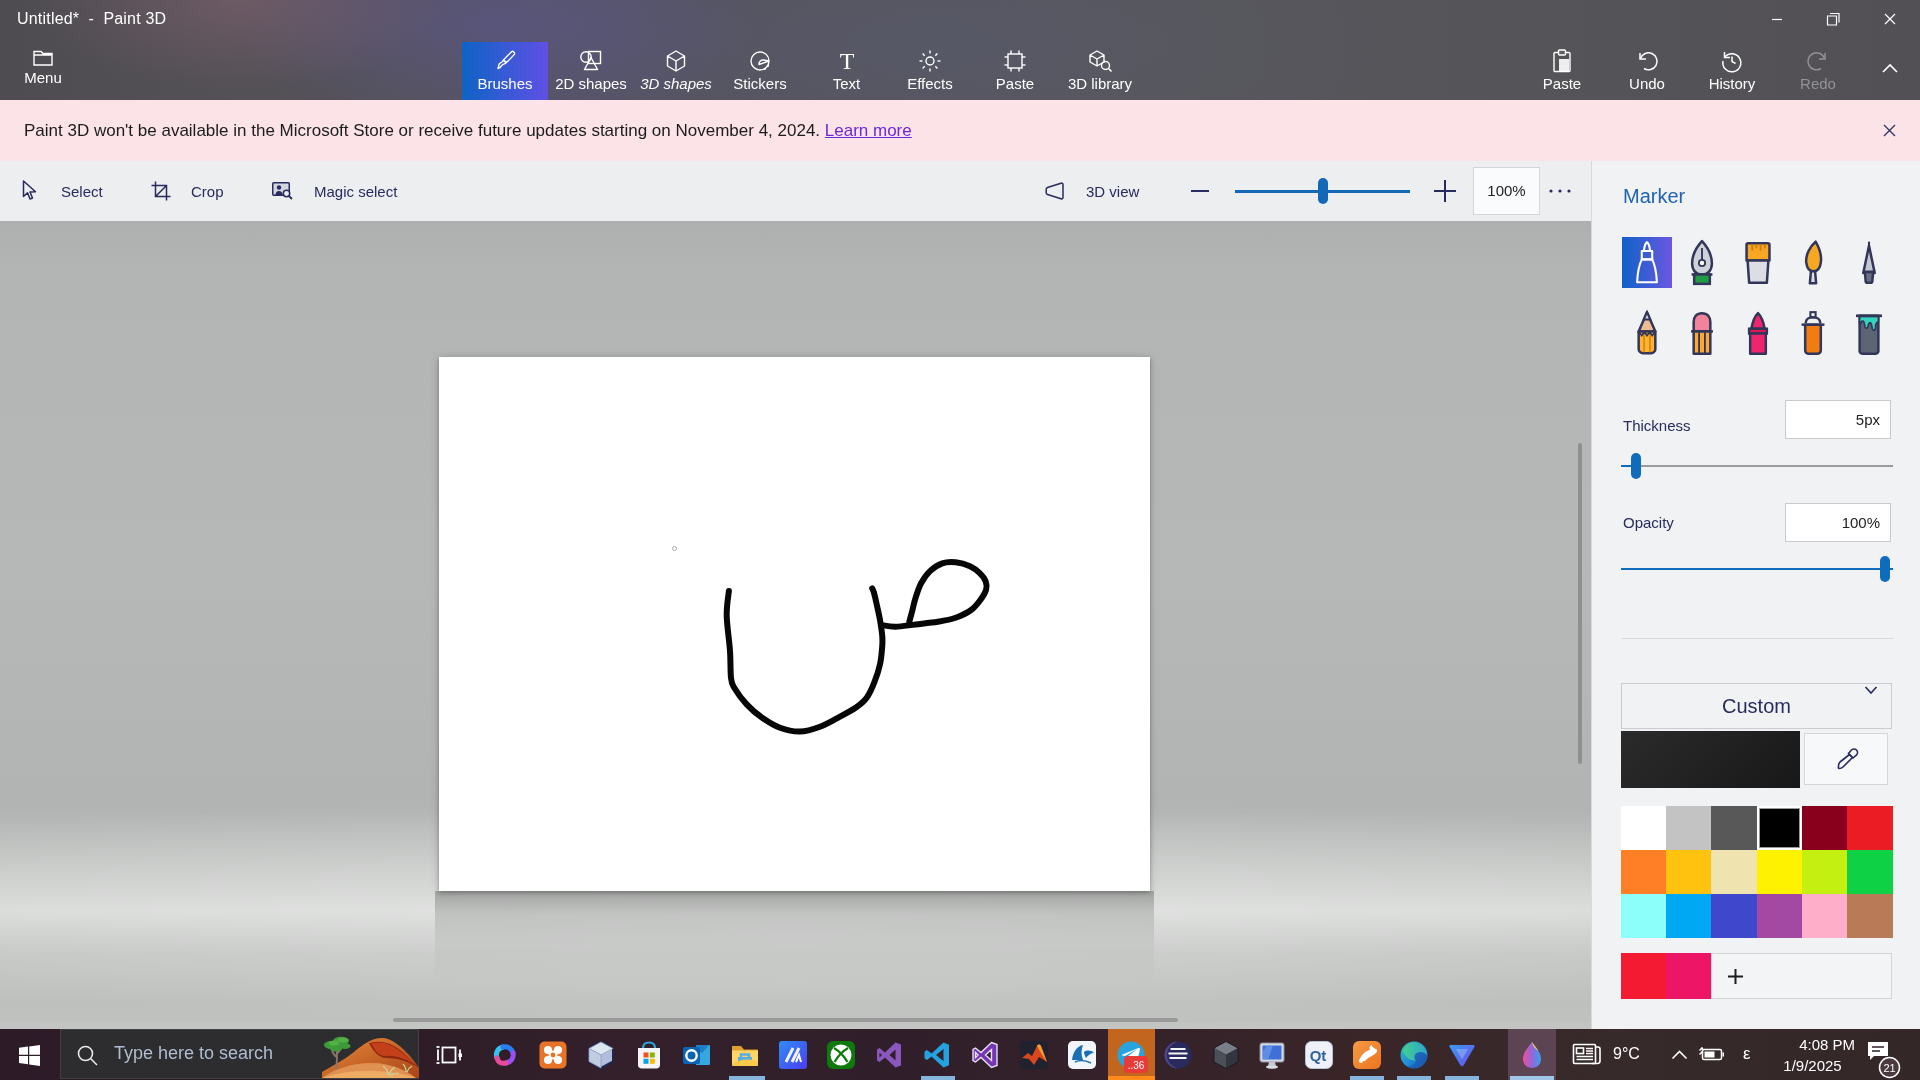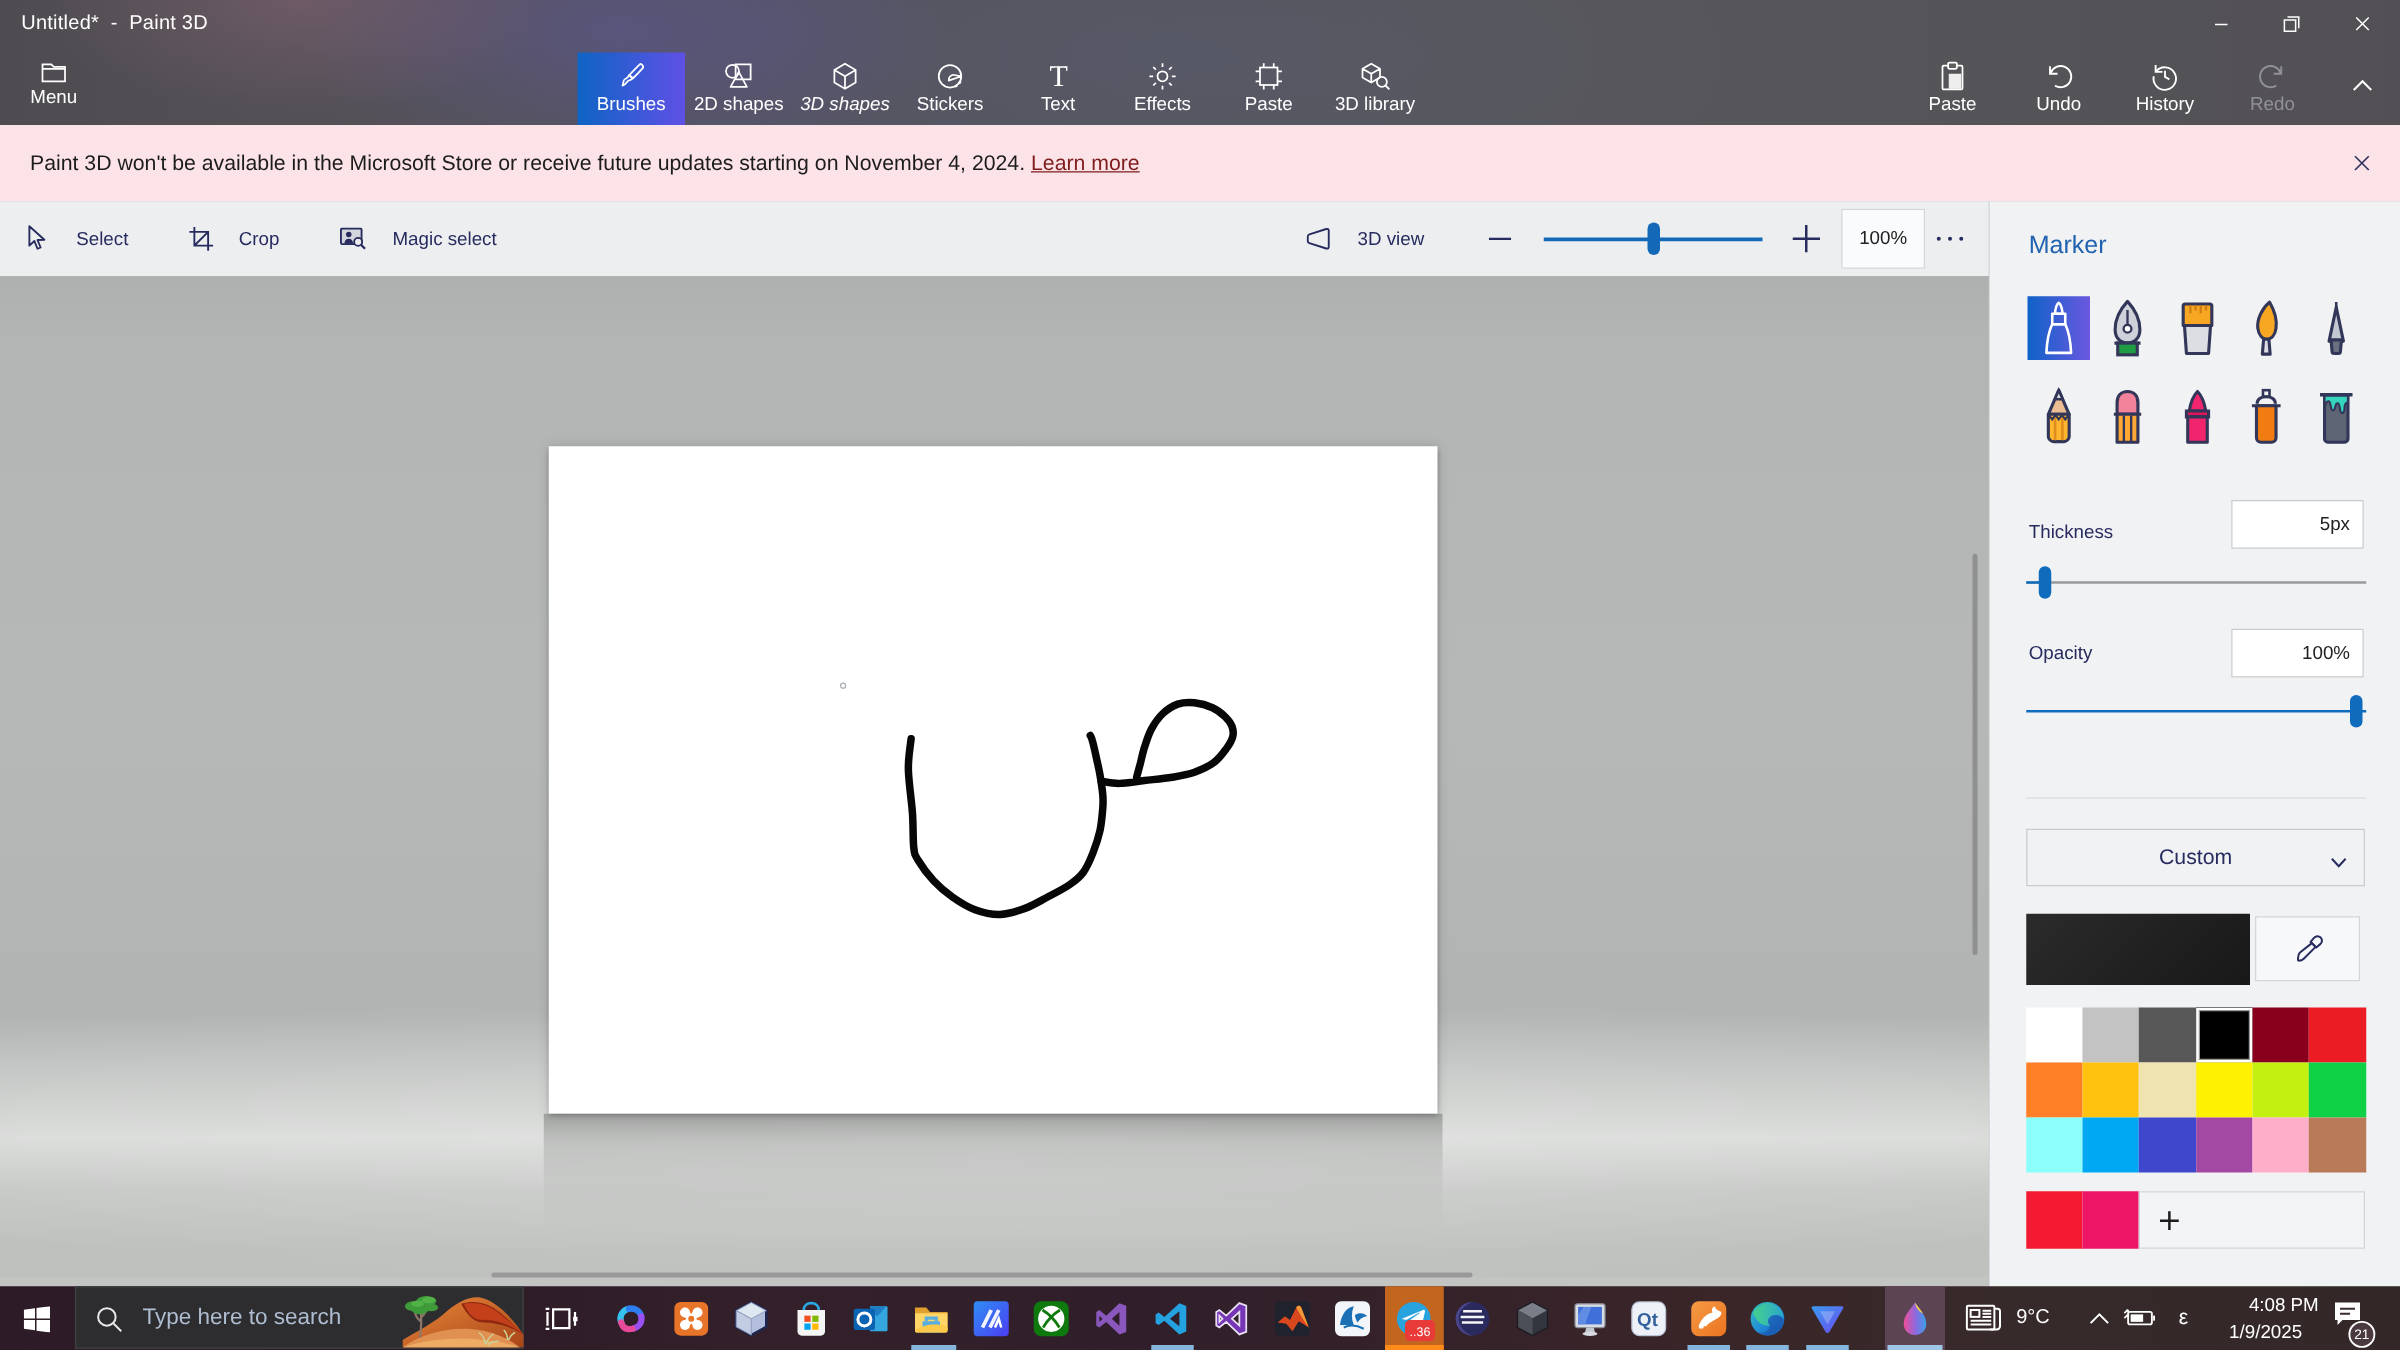--- a/index.html
+++ b/index.html
@@ -18,21 +18,21 @@
 #title { left:17px; top:10px; font-size:16px; color:#fff; letter-spacing:.2px; }
 .winbtn { top:12px; width:14px; height:14px; }
 .navitem { top:42px; height:58px; text-align:center; color:#fff; font-size:15px; }
 .navitem svg { display:block; margin:6px auto 0; }
 .navitem .lbl { display:block; margin-top:1px; }
 #brushesbtn { background:linear-gradient(90deg,#0e64c4,#5f50e6); }
 
 
 #banner { left:0; top:100px; width:1920px; height:61px; background:#fbe3e8; font-size:17px; color:#1c1c1c; }
 #banner .txt { position:absolute; left:24px; top:21px; }
-#banner .lnk { color:#7f1d1d; text-decoration:underline; }
+#banner .lnk { color:#6d28d9; text-decoration:underline; }
 
 
 #toolbar2 { left:0; top:161px; width:1591px; height:60px; background:#eceef0; color:#272b5e; font-size:15px; }
 
 
 #panel { left:1591px; top:161px; width:329px; height:869px; background:#f1f2f4; border-left:1px solid #d8d9dc; color:#272b5e; }
 #panel .ptitle { position:absolute; left:31px; top:24px; font-size:20px; color:#2063b0; }
 .bcell { position:absolute; width:50px; height:51px; }
 .inputbox { position:absolute; width:106px; height:39px; background:#fff; border:1px solid #c9cacd; font-size:15px; color:#222; text-align:right; line-height:37px; padding-right:10px; }
 .plabel { position:absolute; left:31px; font-size:15px; color:#272b5e; }
@@ -332,21 +332,21 @@
   <div class="sl-fill" style="left:29px; top:304px; width:15px;"></div>
   <div class="sl-thumb" style="left:39px; top:292px;"></div>
 
   <div class="plabel" style="top:353px;">Opacity</div>
   <div class="inputbox" style="left:193px; top:342px;">100%</div>
   <div class="sl-track" style="left:29px; top:407px; width:272px; background:#0f6cbd;"></div>
   <div class="sl-thumb" style="left:288px; top:395px;"></div>
 
   <div class="abs" style="left:29px; top:477px; width:272px; height:1px; background:#dadbde;"></div>
 
-  <div class="abs" style="left:29px; top:502px; width:271px; height:46px; border:1px solid #cbccd0; font-size:17px; text-align:center; line-height:44px; color:#272b5e;">Custom</div>
+  <div class="abs" style="left:29px; top:522px; width:271px; height:46px; border:1px solid #cbccd0; font-size:20px; text-align:center; line-height:44px; color:#272b5e;">Custom</div>
   <svg class="abs" style="left:272px; top:524px;" width="14" height="10" viewBox="0 0 14 10">
       <path d="M1.5,2 L7,8 L12.5,2" stroke="#272b5e" stroke-width="1.6" fill="none"></path>
     </svg>
 
   <div class="abs" style="left:29px; top:570px; width:179px; height:57px; background:linear-gradient(135deg,#2b2b2b,#181818);"></div>
   <div class="abs" style="left:212px; top:572px; width:84px; height:52px; background:#f7f8fa; border:1px solid #d4d5d9;">
     <svg style="position:absolute; left:29px; top:13px;" width="26" height="26" viewBox="0 0 26 26">
         <path d="M17,3.5 c1.5-2 4-2 5.5,-.5 c1.5,1.5 1.5,4 -.5,5.5 l-3,2.5 l-4.5,-4.5 Z" fill="none" stroke="#272b5e" stroke-width="1.6"></path>
         <path d="M15.5,7.5 L18.5,10.5 L9,20 C8,21 6.5,21.5 5,21.5 C4,21.5 4.5,20 4.5,19 C4.5,17.5 5,16 6,15 Z" fill="none" stroke="#272b5e" stroke-width="1.6" stroke-linejoin="round"></path>
       </svg>

